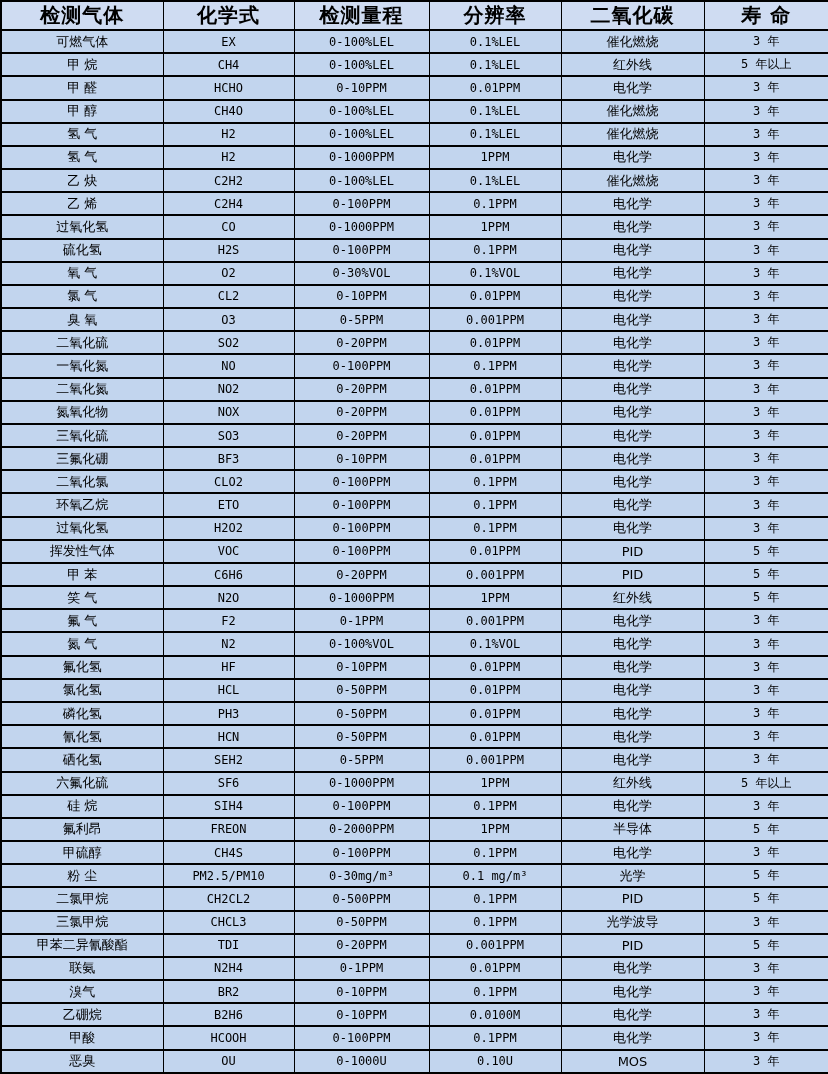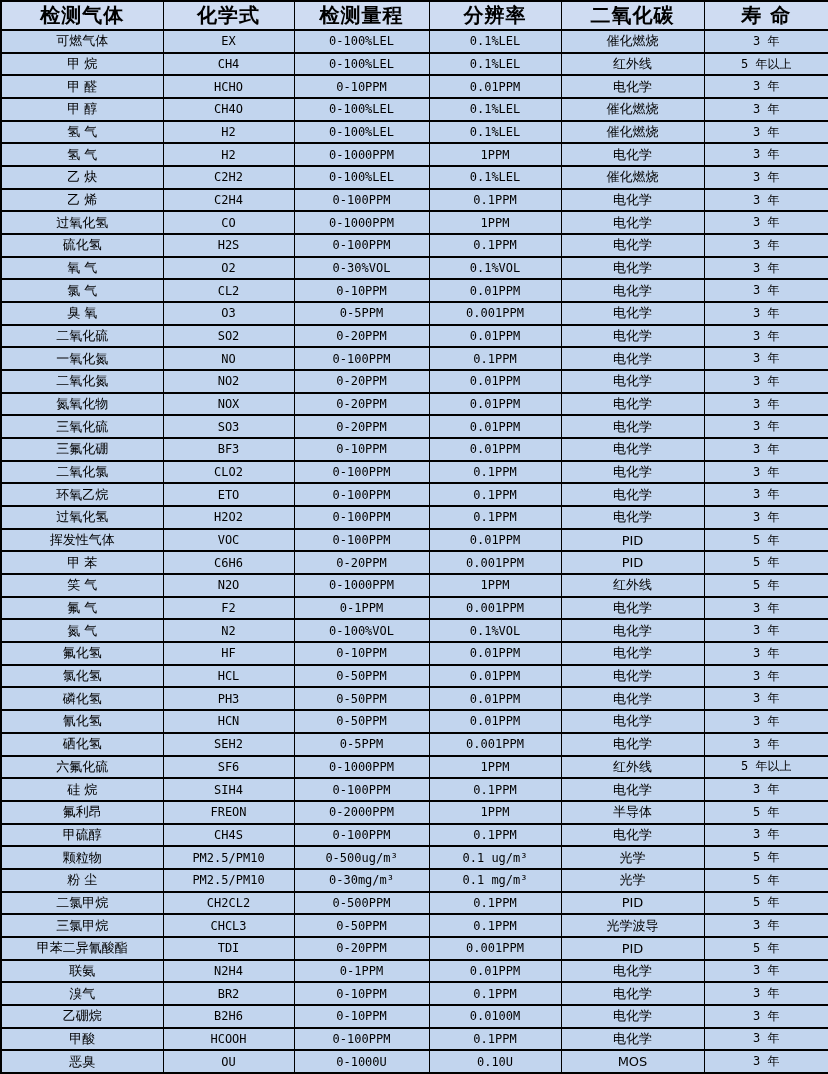--- a/index.html
+++ b/index.html
@@ -394,28 +394,20 @@
 
   <tr>
     <td class="c-gas">甲硫醇</td>
     <td class="c-val">CH4S</td>
     <td class="c-val">0-100PPM</td>
     <td class="c-val">0.1PPM</td>
     <td class="c-gas">电化学</td>
     <td class="c-val">3 年</td>
   </tr>
 
-  <tr>
-    <td class="c-gas">颗粒物</td>
-    <td class="c-val">PM2.5/PM10</td>
-    <td class="c-val">0-500ug/m³</td>
-    <td class="c-val">0.1 ug/m³</td>
-    <td class="c-gas">光学</td>
-    <td class="c-val">5 年</td>
-  </tr>
 
   <tr>
     <td class="c-gas">粉 尘</td>
     <td class="c-val">PM2.5/PM10</td>
     <td class="c-val">0-30mg/m³</td>
     <td class="c-val">0.1 mg/m³</td>
     <td class="c-gas">光学</td>
     <td class="c-val">5 年</td>
   </tr>
 

